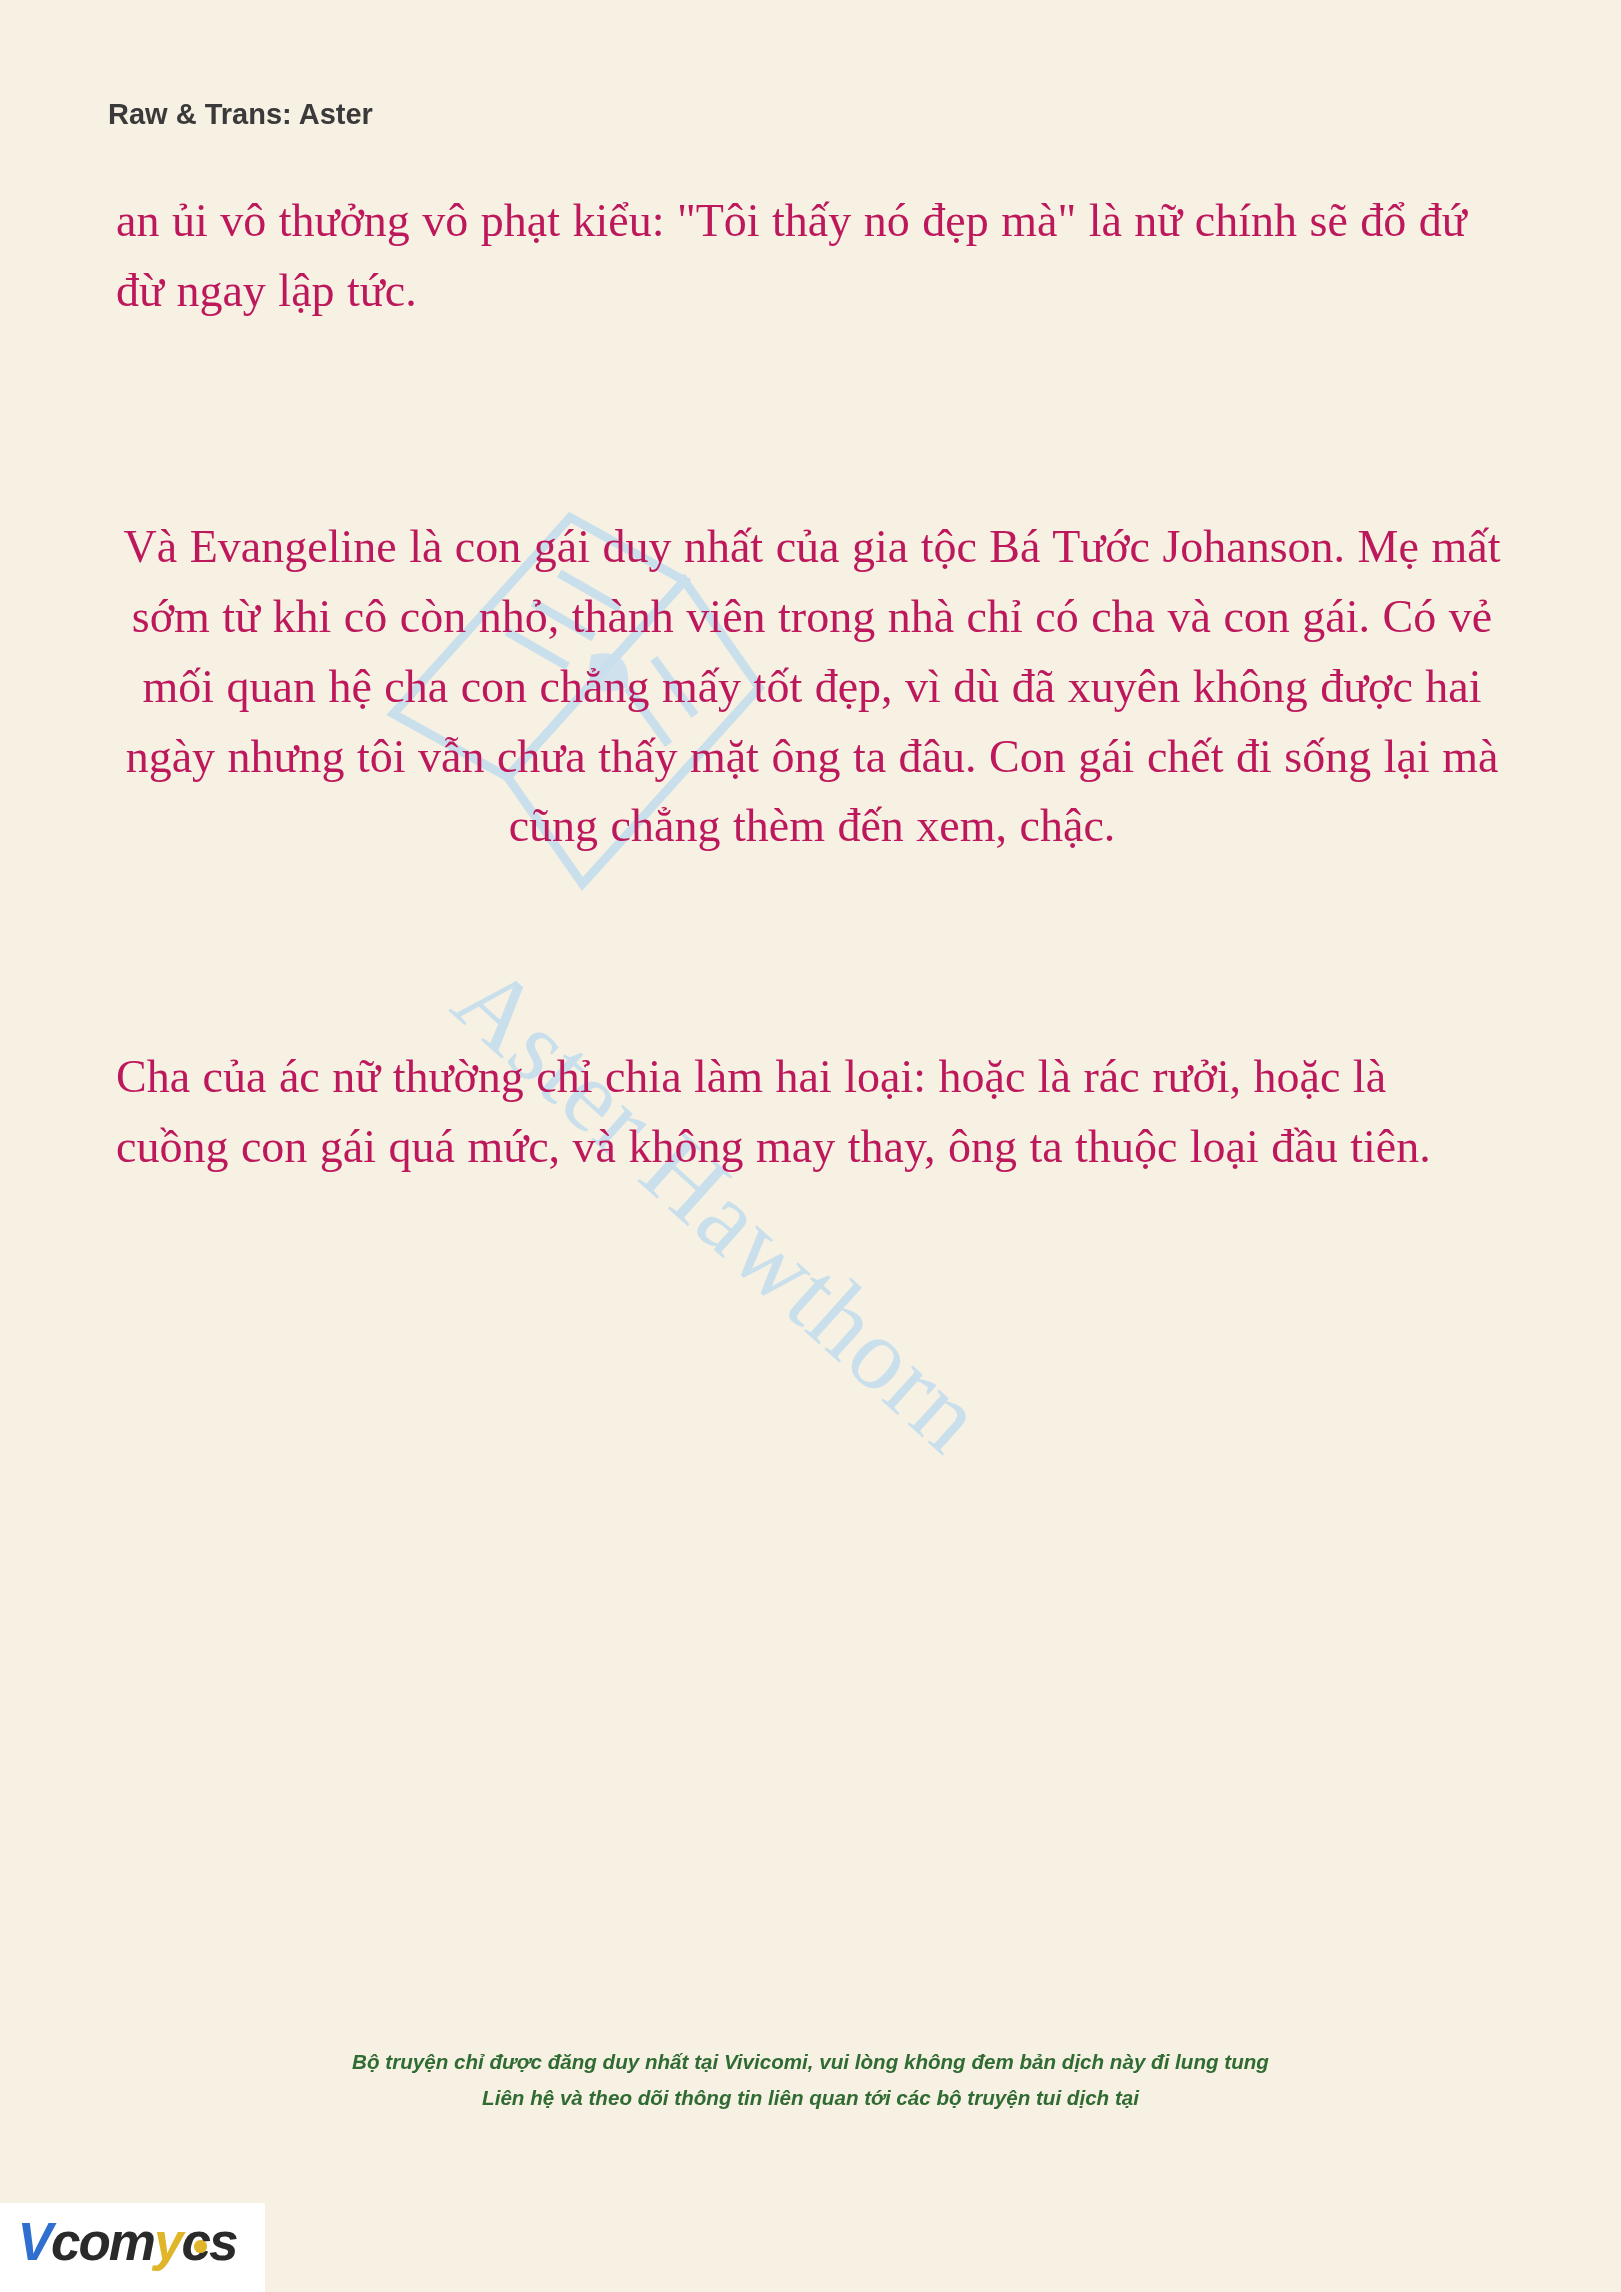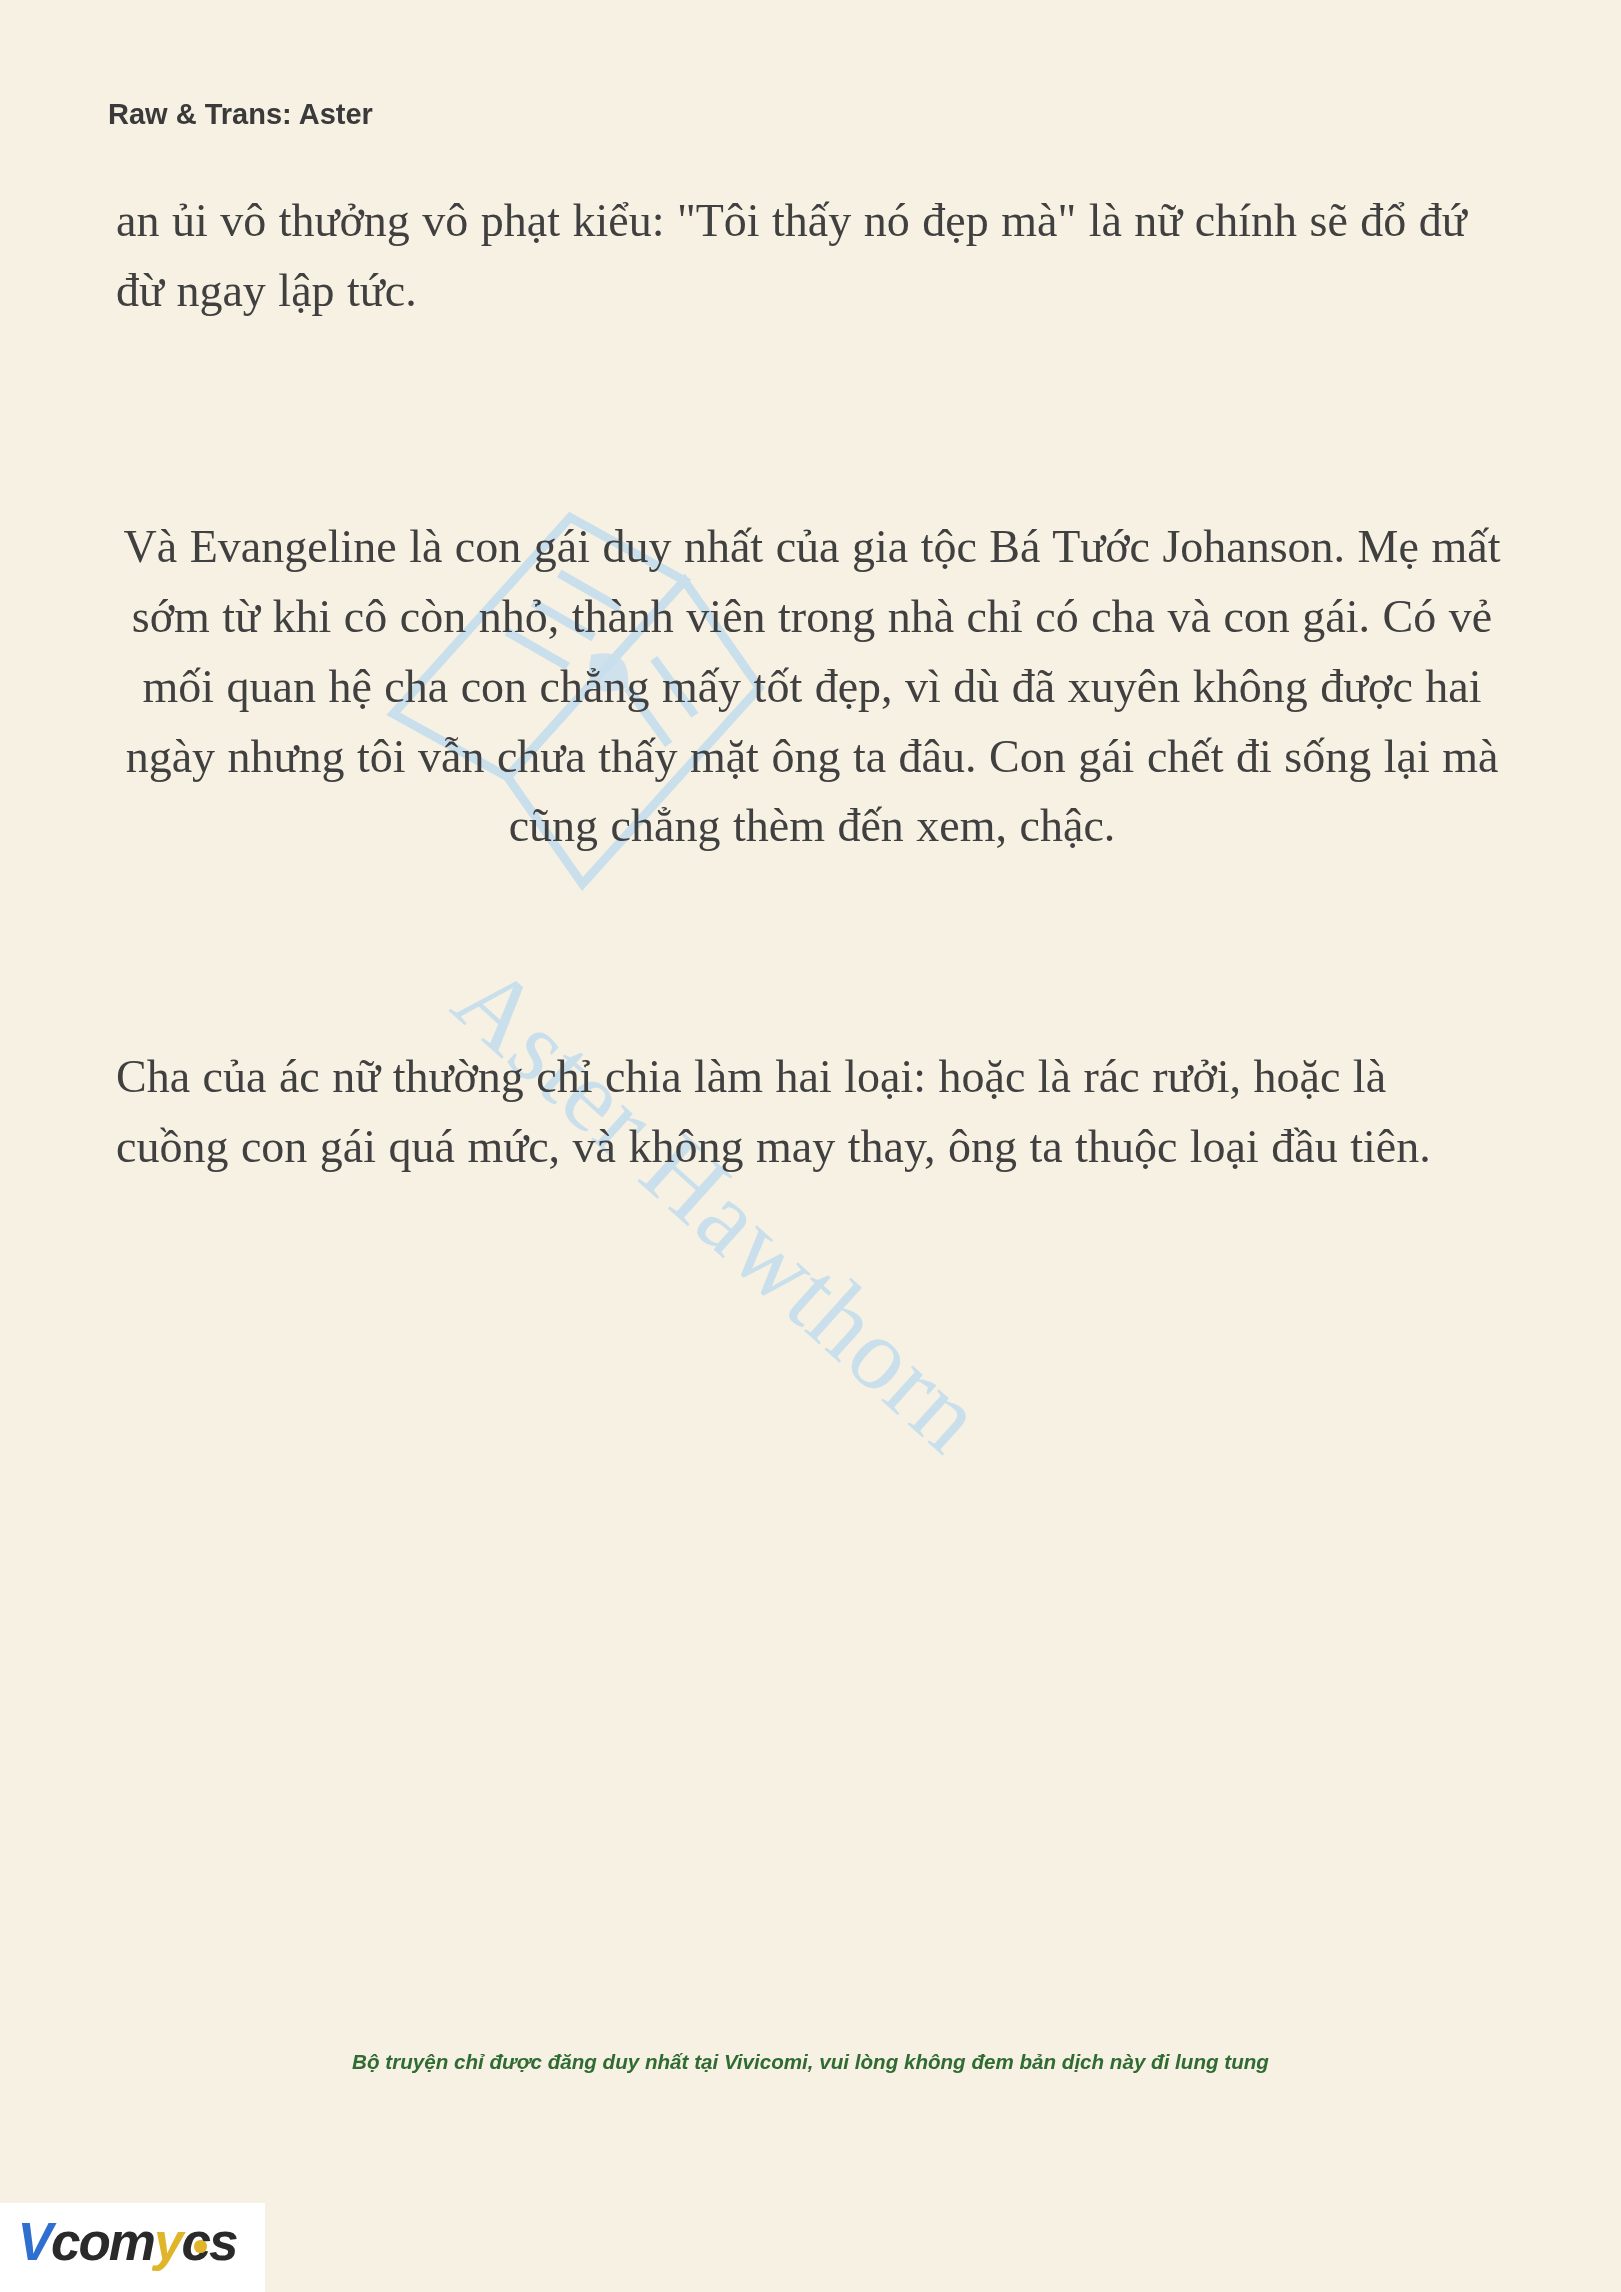--- a/index.html
+++ b/index.html
@@ -73,21 +73,21 @@
     position: absolute;
     left: 116px;
     top: 186px;
     width: 1392px;
     z-index: 3;
   }
   .para {
     font-family: "Liberation Serif", serif;
     font-size: 46px;
     line-height: 1.52;
-    color: #404040;
+    color: #be185d;
     margin: 0 0 90px 0;
     text-align: left;
     word-spacing: 1px;
   }
   .para.p1 { margin-bottom: 186px; }
   .para.p2 { margin-bottom: 181px; text-align: center; }
   .para.p3 { margin-bottom: 0; }
 
   
   .footer-note {
@@ -169,20 +169,21 @@
   <div class="credit">Raw &amp; Trans: Aster</div>
 
   <div class="content">
     <p class="para p1">an ủi vô thưởng vô phạt kiểu: "Tôi thấy nó đẹp mà" là nữ chính sẽ đổ đứ đừ ngay lập tức.</p>
     <p class="para p2">Và Evangeline là con gái duy nhất của gia tộc Bá Tước Johanson. Mẹ mất sớm từ khi cô còn nhỏ, thành viên trong nhà chỉ có cha và con gái. Có vẻ mối quan hệ cha con chẳng mấy tốt đẹp, vì dù đã xuyên không được hai ngày nhưng tôi vẫn chưa thấy mặt ông ta đâu. Con gái chết đi sống lại mà cũng chẳng thèm đến xem, chậc.</p>
     <p class="para p3">Cha của ác nữ thường chỉ chia làm hai loại: hoặc là rác rưởi, hoặc là cuồng con gái quá mức, và không may thay, ông ta thuộc loại đầu tiên.</p>
   </div>
 
   <div class="footer-note">
     <div>Bộ truyện chỉ được đăng duy nhất tại Vivicomi, vui lòng không đem bản dịch này đi lung tung</div>
+    <div>Liên hệ và theo dõi thông tin liên quan tới các bộ truyện tui dịch tại</div>
   </div>
 
   <div class="brand">
     <div class="brand-inner"><span class="brand-v">V</span><span class="brand-com">com</span><span class="brand-y">y</span><span class="brand-cs">cs</span></div>
     <div class="brand-dot"></div>
   </div>
 
 </div>
 
 

